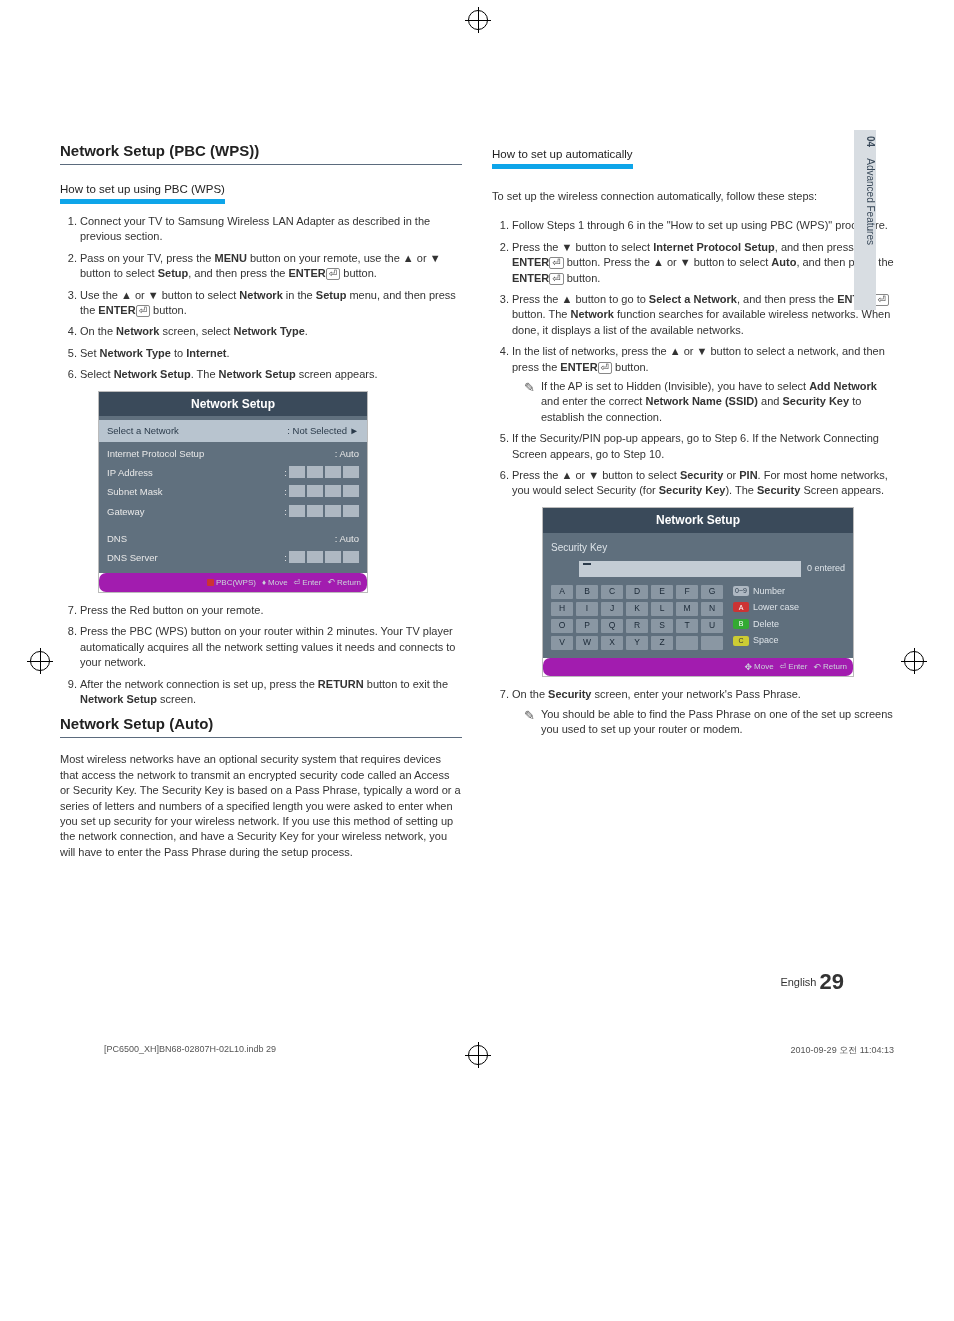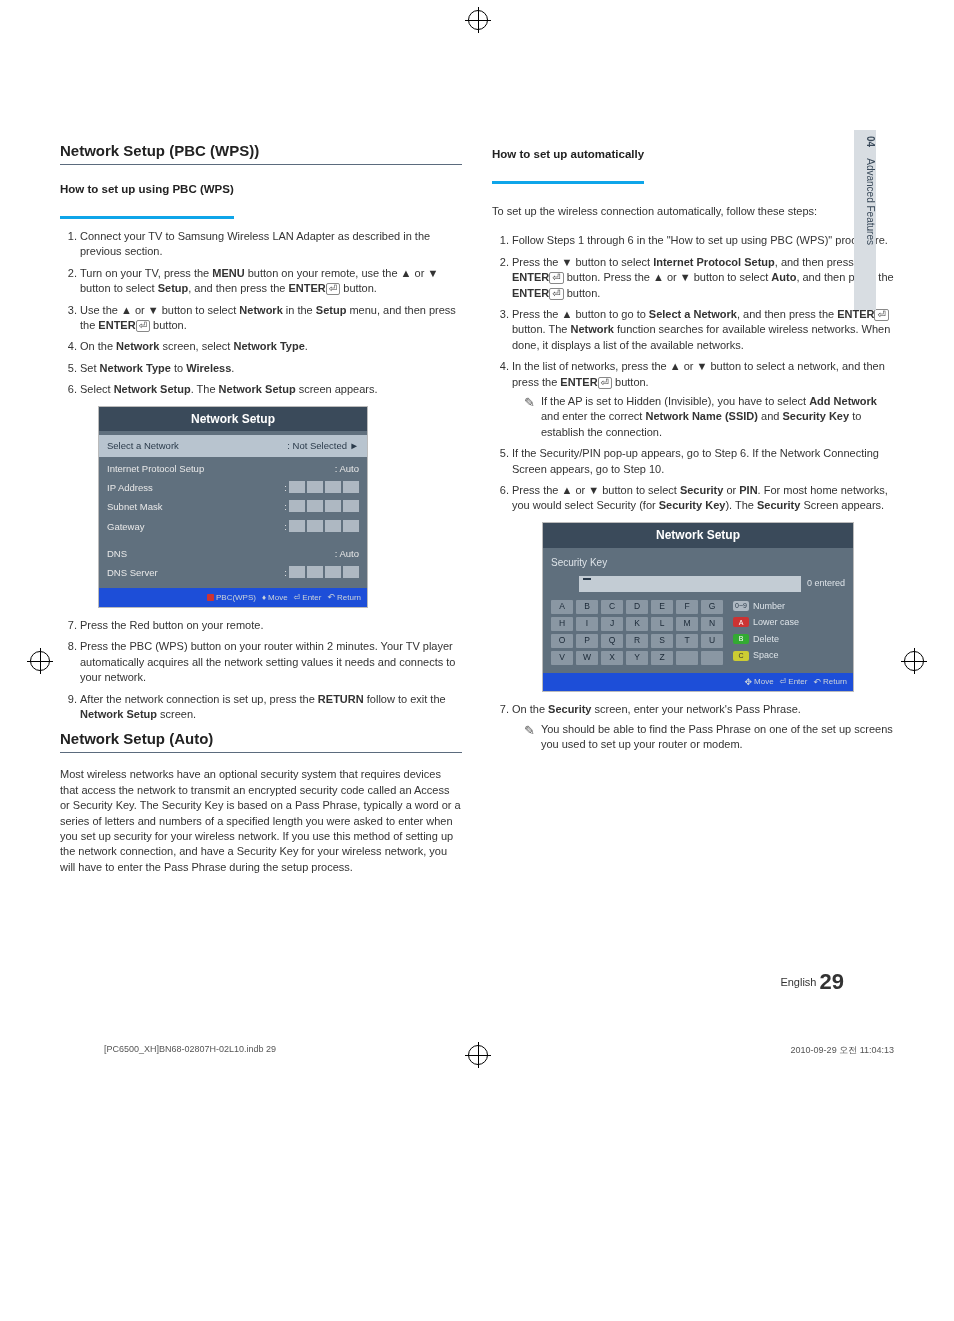--- a/index.html
+++ b/index.html
@@ -54,24 +54,24 @@
   h2.section-title {
     font-size: 15px;
     font-weight: bold;
     color: #222;
     border-bottom: 1.5px solid #5b6b7d;
     padding-bottom: 3px;
     margin: 0 0 10px 0;
   }
   h3.sub-title {
     font-size: 11.5px;
-    font-weight: bold;
+    font-weight: normal;
     color: #222;
-    border-bottom: 3px solid #0ea5e9;
-    padding-bottom: 19px;
+    border-bottom: 5px solid #0ea5e9;
+    padding-bottom: 2px;
     margin: 6px 0 6px 0;
     display: inline-block;
   }
   .intro { margin: 14px 0; font-size: 11px; }
   ol.steps { margin: 4px 0; padding-left: 20px; }
   ol.steps li { margin-bottom: 6px; }
   .bold { font-weight: bold; }
 
   .note-row { display: flex; align-items: flex-start; margin: 4px 0 4px 12px; }
   .note-icon { font-size: 13px; margin-right: 6px; color:#555; flex-shrink:0; }
@@ -91,23 +91,24 @@
     font-weight: bold;
     padding: 4px 0;
     font-size: 12px;
   }
   .tv-body { background: #60707e; color: #e8e8e8; padding: 6px 8px; }
   .tv-row { display: flex; justify-content: space-between; align-items: center; padding: 3px 0; font-size: 9.5px;}
   .tv-row.sel { background: #b8c4cf; color: #2a3a4a; margin: -2px -8px 2px -8px; padding: 4px 8px;}
   .ip-cells { display: flex; gap: 2px; }
   .ip-cell { width: 16px; height: 12px; background: #aeb8c2; }
   .tv-footer {
-    background: #1d4ed8; color: #cbd3da; font-size: 8px;
+    background: #a21caf; color: #cbd3da; font-size: 8px;
     display: flex; justify-content: flex-end; gap: 6px;
     padding: 3px 6px;
+    border-radius: 7px;
   }
   .chip { display:inline-flex; align-items:center; gap:2px;}
   .chip.red::before { content:""; width:7px;height:7px;background:#c33;border-radius:1px;display:inline-block;}
   .chip.updn::before { content:"♦"; font-size:8px; color:#cbd3da;}
   .chip.enter::before { content:"⏎"; font-size:8px;}
   .chip.ret::before { content:"↶"; font-size:9px;}
   .chip.move::before { content:"✥"; font-size:9px;}
 
   .enter-icon { font-size: 10px; border:1px solid #888; border-radius:2px; padding:0 2px; display:inline-block; line-height:1;}
 
@@ -167,30 +168,30 @@
 
   <div class="columns">
 
     <div class="col">
       <h2 class="section-title">Network Setup (PBC (WPS))</h2>
       <h3 class="sub-title">How to set up using PBC (WPS)</h3>
 
       <ol class="steps">
         <li><span>Connect your TV to Samsung Wireless LAN Adapter as described in the previous section.</span></li>
         <li>
-          <span>Turn on your TV, press the </span><span class="bold">MENU</span><span> button on your remote, use the ▲ or ▼ button to select </span><span class="bold">Setup</span><span>, and then press the </span><span class="bold">ENTER</span><span class="enter-icon">⏎</span><span> button.</span>
+          <span>Pass on your TV, press the </span><span class="bold">MENU</span><span> button on your remote, use the ▲ or ▼ button to select </span><span class="bold">Setup</span><span>, and then press the </span><span class="bold">ENTER</span><span class="enter-icon">⏎</span><span> button.</span>
         </li>
         <li>
           <span>Use the ▲ or ▼ button to select </span><span class="bold">Network</span><span> in the </span><span class="bold">Setup</span><span> menu, and then press the </span><span class="bold">ENTER</span><span class="enter-icon">⏎</span><span> button.</span>
         </li>
         <li>
           <span>On the </span><span class="bold">Network</span><span> screen, select </span><span class="bold">Network Type</span><span>.</span>
         </li>
         <li>
-          <span>Set </span><span class="bold">Network Type</span><span> to </span><span class="bold">Wireless</span><span>.</span>
+          <span>Set </span><span class="bold">Network Type</span><span> to </span><span class="bold">Internet</span><span>.</span>
         </li>
         <li>
           <span>Select </span><span class="bold">Network Setup</span><span>. The </span><span class="bold">Network Setup</span><span> screen appears.</span>
 
           <div class="tv-box">
             <div class="tv-header">Network Setup</div>
             <div class="tv-body">
               <div class="tv-row sel">
                 <span>Select a Network</span>
                 <span>: Not Selected   ►</span>
@@ -257,21 +258,21 @@
                 </span>
               <span class="chip ret">
                   <span>Return</span>
                 </span>
             </div>
           </div>
         </li>
         <li><span>Press the Red button on your remote.</span></li>
         <li><span>Press the PBC (WPS) button on your router within 2 minutes. Your TV player automatically acquires all the network setting values it needs and connects to your network.</span></li>
         <li>
-          <span>After the network connection is set up, press the </span><span class="bold">RETURN</span><span> follow to exit the </span><span class="bold">Network Setup</span><span> screen.</span>
+          <span>After the network connection is set up, press the </span><span class="bold">RETURN</span><span> button to exit the </span><span class="bold">Network Setup</span><span> screen.</span>
         </li>
       </ol>
 
       <h2 class="section-title" style="">Network Setup (Auto)</h2>
       <div class="intro">Most wireless networks have an optional security system that requires devices that access the network to transmit an encrypted security code called an Access or Security Key. The Security Key is based on a Pass Phrase, typically a word or a series of letters and numbers of a specified length you were asked to enter when you set up security for your wireless network.  If you use this method of setting up the network connection, and have a Security Key for your wireless network, you will have to enter the Pass Phrase during the setup process.</div>
     </div>
 
     <div class="col">
       <h3 class="sub-title">How to set up automatically</h3>
       <div class="intro">To set up the wireless connection automatically, follow these steps:</div>

